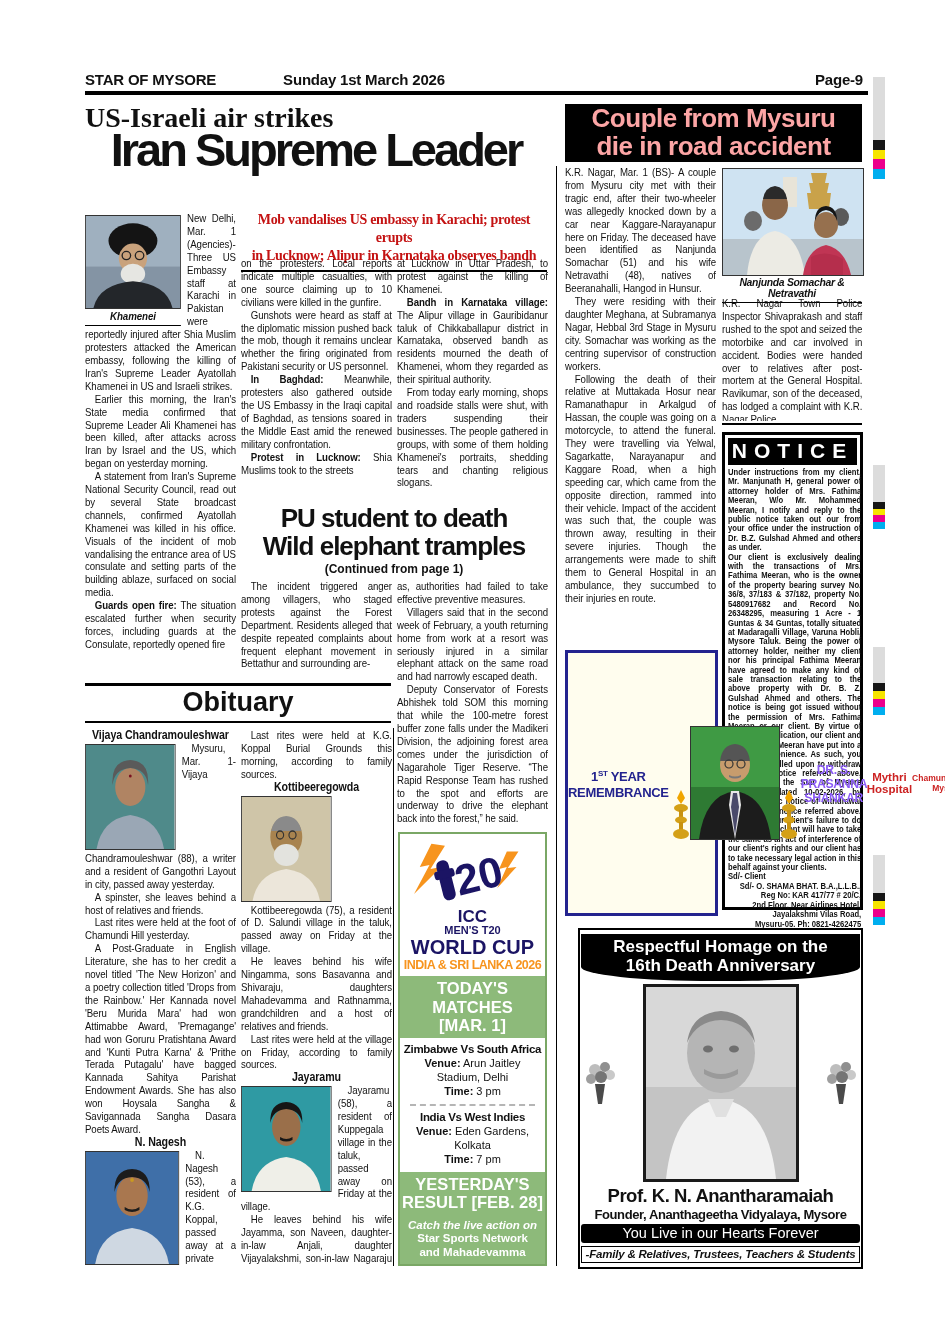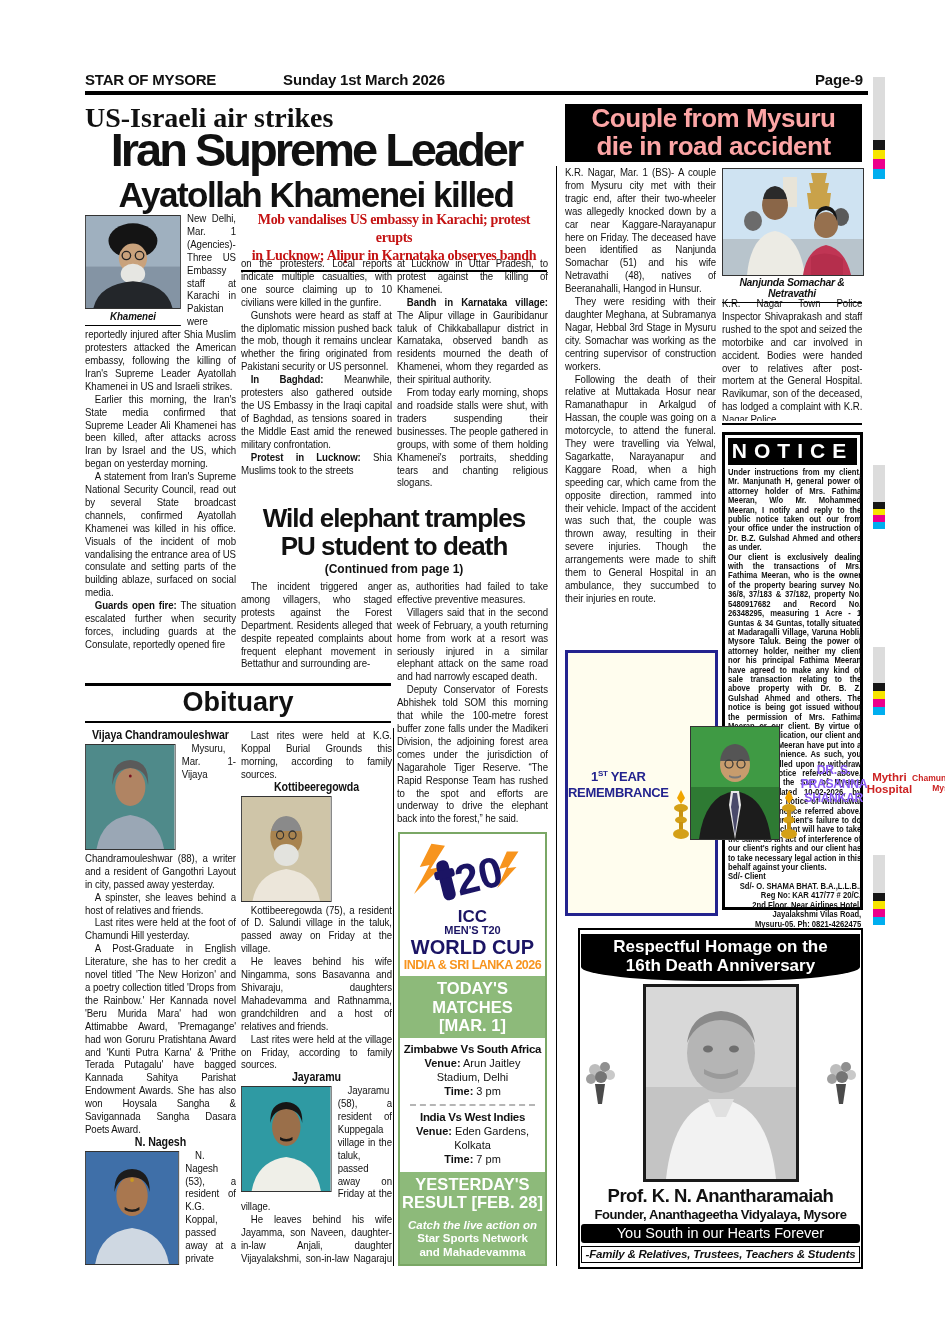--- a/index.html
+++ b/index.html
@@ -146,21 +146,20 @@
   <div class="reg" style="top:855px">
     <div class="g" style="height:38px"></div>
       <div class="k" style="height:8px"></div>
       <div class="y" style="height:8px"></div>
       <div class="m" style="height:8px"></div>
       <div class="c" style="height:8px"></div>
   </div>
 
   <div class="kicker">US-Israeli air strikes</div>
   <div class="hl1">Iran Supreme Leader</div>
-  <div class="hl2">Ayatollah Khamenei killed</div>
 
   <div class="col" style="left:85px;top:212px;height:470px;overflow:hidden">
     <div class="kh-wrap">
       <div class="ph kh-img">
         <svg viewBox="0 0 100 100" preserveAspectRatio="none">
           <rect width="100" height="100" fill="#9fb0bf"></rect>
           <rect y="55" width="100" height="45" fill="#8494a4"></rect>
           <ellipse cx="50" cy="27" rx="26" ry="19" fill="#141414"></ellipse>
           <ellipse cx="50" cy="46" rx="15" ry="16" fill="#c9a27c"></ellipse>
           <ellipse cx="50" cy="63" rx="13" ry="11" fill="#e6e6e2"></ellipse>
@@ -189,22 +188,22 @@
     <p><b class="ld">Protest in Lucknow:</b> <span>Shia Muslims took to the streets</span></p>
   </div>
 
   <div class="col" style="left:397px;top:257px;height:246px;overflow:hidden">
     <p class="ni">at Lucknow in Uttar Pradesh, to protest against the killing of Khamenei.</p>
     <p><b class="ld">Bandh in Karnataka village:</b> <span>The Alipur village in Gauribidanur taluk of Chikkaballapur district in Karnataka, observed bandh as residents mourned the death of Khamenei, whom they regarded as their spiritual authority.</span></p>
     <p>From today early morning, shops and roadside stalls were shut, with traders suspending their businesses. The people gathered in groups, with some of them holding Khamenei's portraits, shedding tears and chanting religious slogans.</p>
   </div>
 
   <div class="eh">
+    <div>PU student to death</div>
     <div>Wild elephant tramples</div>
-    <div>PU student to death</div>
   </div>
   <div class="econt">(Continued from page 1)</div>
   <div class="col" style="left:241px;top:580px;height:100px;overflow:hidden">
     <p>The incident triggered anger among villagers, who staged protests against the Forest Department. Residents alleged that despite repeated complaints about frequent elephant movement in Bettathur and surrounding are-</p>
   </div>
   <div class="col" style="left:397px;top:580px;height:248px;overflow:hidden">
     <p class="ni">as, authorities had failed to take effective preventive measures.</p>
     <p>Villagers said that in the second week of February, a youth returning home from work at a resort was seriously injured in a similar elephant attack on the same road and had narrowly escaped death.</p>
     <p>Deputy Conservator of Forests Abhishek told SOM this morning that while the 100-metre forest buffer zone falls under the Madikeri Division, the adjoining forest area comes under the jurisdiction of Nagarahole Tiger Reserve. “The Rapid Response Team has rushed to the spot and efforts are underway to drive the elephant back into the forest,” he said.</p>
   </div>
@@ -449,17 +448,17 @@
         <circle cx="12" cy="12" r="6" fill="#bdbdbd"></circle>
           <circle cx="22" cy="9" r="5" fill="#8f8f8f"></circle>
         <circle cx="27" cy="17" r="5" fill="#c9c9c9"></circle>
           <circle cx="8" cy="21" r="5" fill="#9e9e9e"></circle>
         <circle cx="18" cy="19" r="6" fill="#757575"></circle>
         <path d="M12 26 L22 26 L19 46 L15 46 Z" fill="#4a4a4a"></path>
       </svg>
     </div>
     <div class="hom-name">Prof. K. N. Anantharamaiah</div>
     <div class="hom-founder">Founder, Ananthageetha Vidyalaya, Mysore</div>
-    <div class="hom-band2">You South in our Hearts Forever</div>
+    <div class="hom-band2">You Live in our Hearts Forever</div>
     <div class="hom-family">-Family &amp; Relatives, Trustees, Teachers &amp; Students</div>
   </div>
 
 </div>
 
 </body></html>

